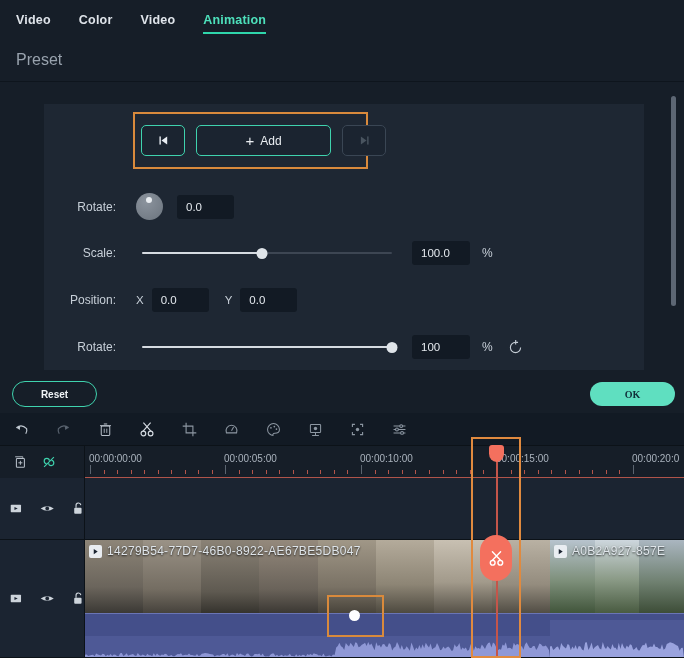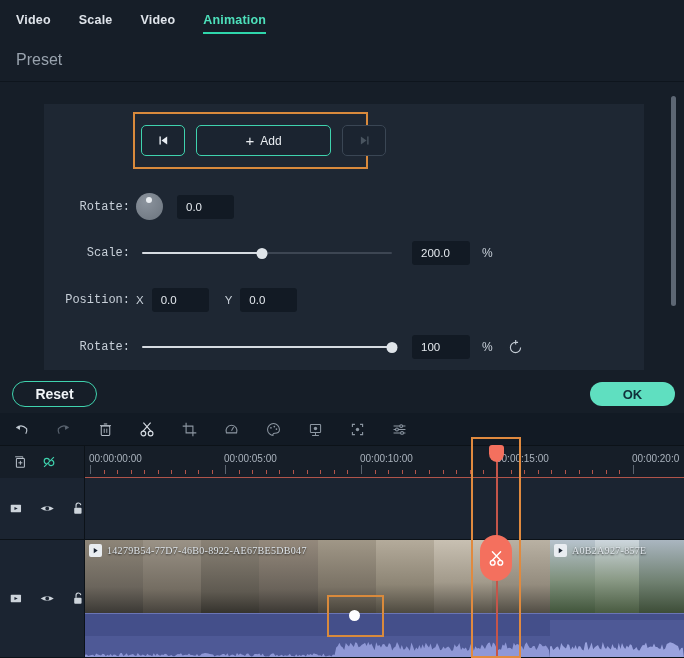--- a/index.html
+++ b/index.html
@@ -76,22 +76,21 @@
     background: #1b2430; display: flex; align-items: center; justify-content: center;
     gap: 6px; cursor: pointer;
   }
   .btn-add .lbl { font-size: 12px; color: #eaeef2; }
   .plus { color: #eaeef2; font-size: 15px; line-height: 1; }
 
   
   .prow { position: absolute; display: flex; align-items: center; }
   .plabel {
     font-size: 12px; color: #c7cfd8; width: 92px; text-align: right;
-    padding-right: 6px;
-    font-family: Liberation Mono, monospace;
+    padding-right: 20px;
   }
   .numbox {
     height: 24px; background: #121a24; border: none; border-radius: 3px;
     color: #e4e9ee; font-size: 11.5px; font-family: "Liberation Sans", sans-serif;
     padding: 0 9px; display: flex; align-items: center;
   }
   .pct { font-size: 12px; color: #c7cfd8; margin-left: 12px; }
   .axis-lbl { font-size: 11.5px; color: #c7cfd8; margin-right: 8px; }
 
   .dial {
@@ -118,28 +117,28 @@
   .reset-icon { margin-left: 14px; cursor: pointer; display: flex; }
 
   
   .actionbar {
     position: absolute; top: 375px; left: 0; width: 684px; height: 38px;
     background: #161e28;
   }
   .btn-reset {
     position: absolute; left: 12px; top: 381px; width: 85px; height: 26px;
     border: 1.3px solid #3fd3ae; border-radius: 13px; background: transparent;
-    color: #f0f4f7; font-size: 14px; font-weight: bold;
+    color: #f0f4f7; font-size: 10px; font-weight: bold;
     display: flex; align-items: center; justify-content: center; cursor: pointer;
   }
   .btn-ok {
     position: absolute; right: 9px; top: 382px; width: 85px; height: 24px;
     border-radius: 12px; background: #5fdfc0; color: #10303a;
-    font-size: 13px; font-weight: bold;
-    display: flex; align-items: center; justify-content: center; cursor: pointer;
+    font-size: 10px; font-weight: bold;
+    display: flex; align-items: center; justify-content: center; cursor: pointer; font-family: Liberation Serif, serif;
   }
 
   
   .toolbar {
     position: absolute; top: 413px; left: 0; width: 684px; height: 33px;
     background: #121a24; border-bottom: 1px solid #0c1218;
     display: flex; align-items: center;
   }
   .tool { width: 42px; height: 33px; display: flex; align-items: center; justify-content: center; cursor: pointer; }
 
@@ -177,21 +176,21 @@
   .thumb-cell { flex: 1 1 0; height: 100%; }
   .clip-label {
     position: absolute; top: 4px; left: 4px; display: flex; align-items: center; gap: 5px;
     z-index: 3;
   }
   .play-badge {
     width: 13px; height: 13px; background: #e9edf1; border-radius: 2px;
     display: flex; align-items: center; justify-content: center;
   }
   .clip-name {
-    font-size: 10px; color: #dfe5ea; font-family: Liberation Serif, serif;
+    font-size: 12px; color: #dfe5ea; font-family: Liberation Sans, sans-serif;
     text-shadow: 0 1px 2px rgba(0,0,0,.8); white-space: nowrap; letter-spacing: .3px;
   }
   .waveband {
     position: absolute; left: 0; right: 0; bottom: 0; height: 44px;
     background: #444f8a; border-top: 1px solid #6a75b5;
   }
   .wave { position: absolute; inset: 0; }
 
   .kf-dot {
     position: absolute; width: 11px; height: 11px; border-radius: 50%;
@@ -218,21 +217,21 @@
     cursor: pointer;
   }
 </style>
 </head>
 <body>
 
 <div class="app">
 
   <div class="tabbar">
     <div class="tab">Video</div>
-    <div class="tab">Scale</div>
+    <div class="tab">Color</div>
     <div class="tab">Video</div>
     <div class="tab active">Animation</div>
   </div>
 
   <div class="subtabbar">
     <div class="subtab">Preset</div>
   </div>
 
   <div class="props-panel">
     <div class="props-card"></div>
@@ -270,21 +269,21 @@
     <div class="numbox" style="width:57px; margin-left:14px;">0.0</div>
   </div>
 
   <div class="prow" style="left:44px; top:241px; width:560px;">
     <div class="plabel">Scale:</div>
     <div class="slider" style="width:250px; margin-left:6px;">
       <div class="track-bg"></div>
       <div class="track-fill" id="scale-fill" style="width: 48%;"></div>
       <div class="thumb" id="scale-thumb" style="left: 48%;"></div>
     </div>
-    <div class="numbox" style="width:58px; margin-left:20px; justify-content:flex-start;">200.0</div>
+    <div class="numbox" style="width:58px; margin-left:20px; justify-content:flex-start;">100.0</div>
     <div class="pct">%</div>
   </div>
 
   <div class="prow" style="left:44px; top:288px; width:400px;">
     <div class="plabel">Position:</div>
     <div class="axis-lbl">X</div>
     <div class="numbox" style="width:57px;">0.0</div>
     <div class="axis-lbl" style="margin-left:16px;">Y</div>
     <div class="numbox" style="width:57px;">0.0</div>
   </div>

